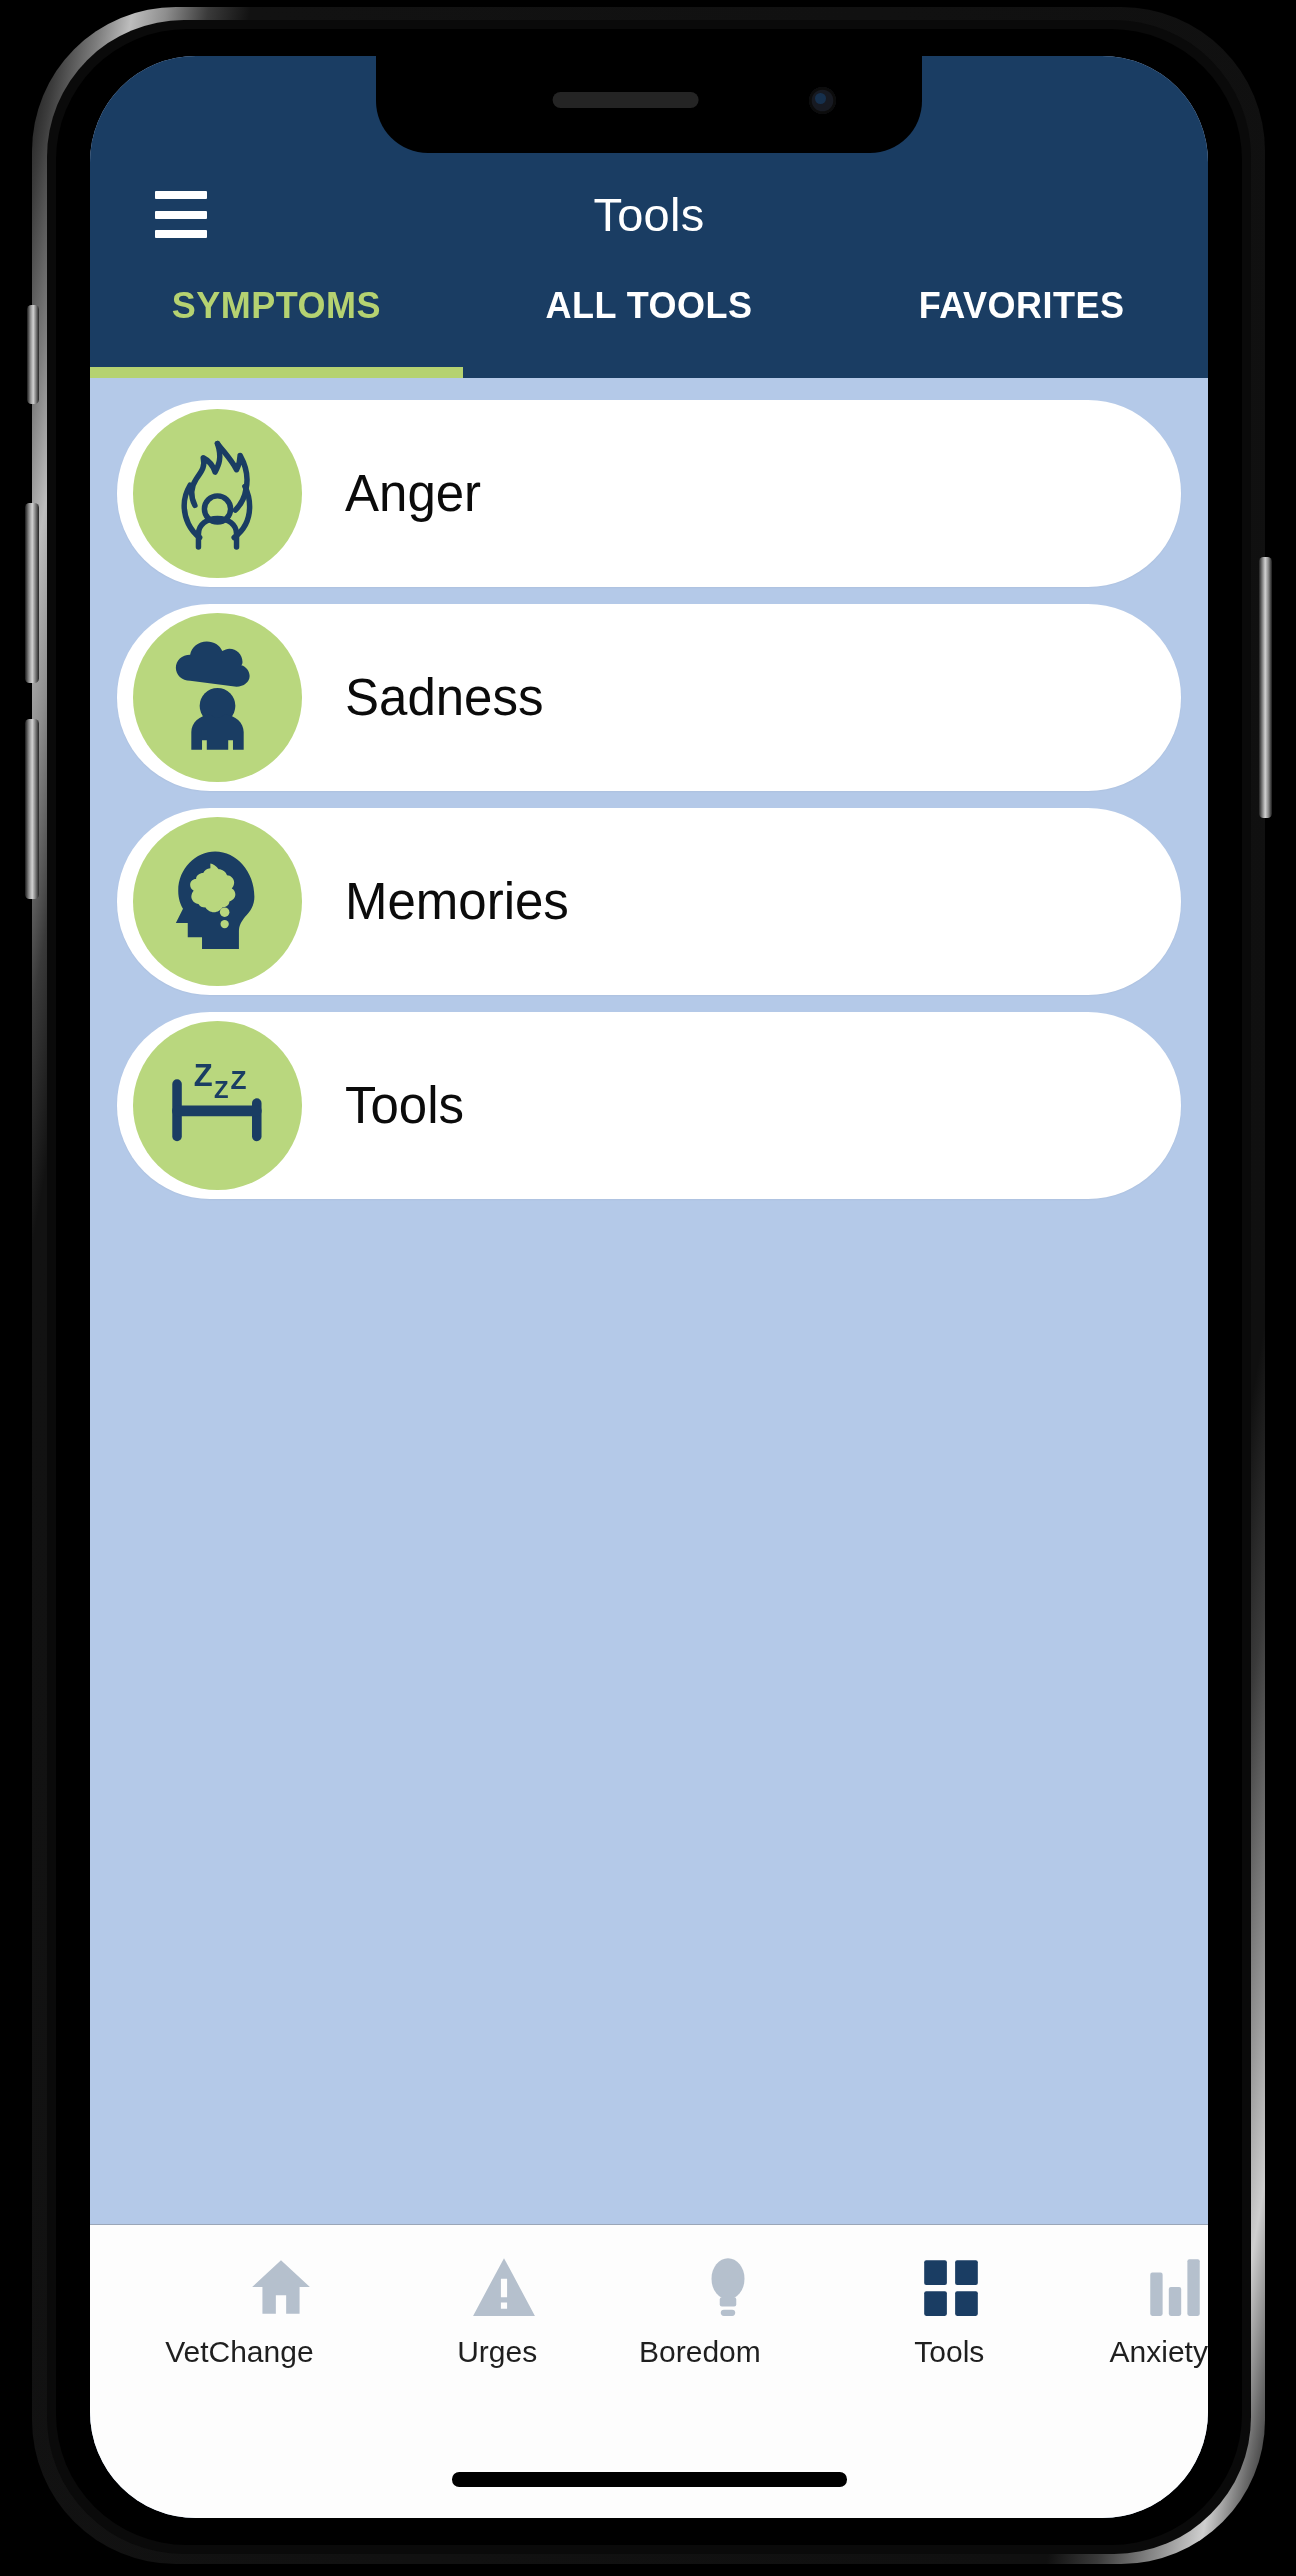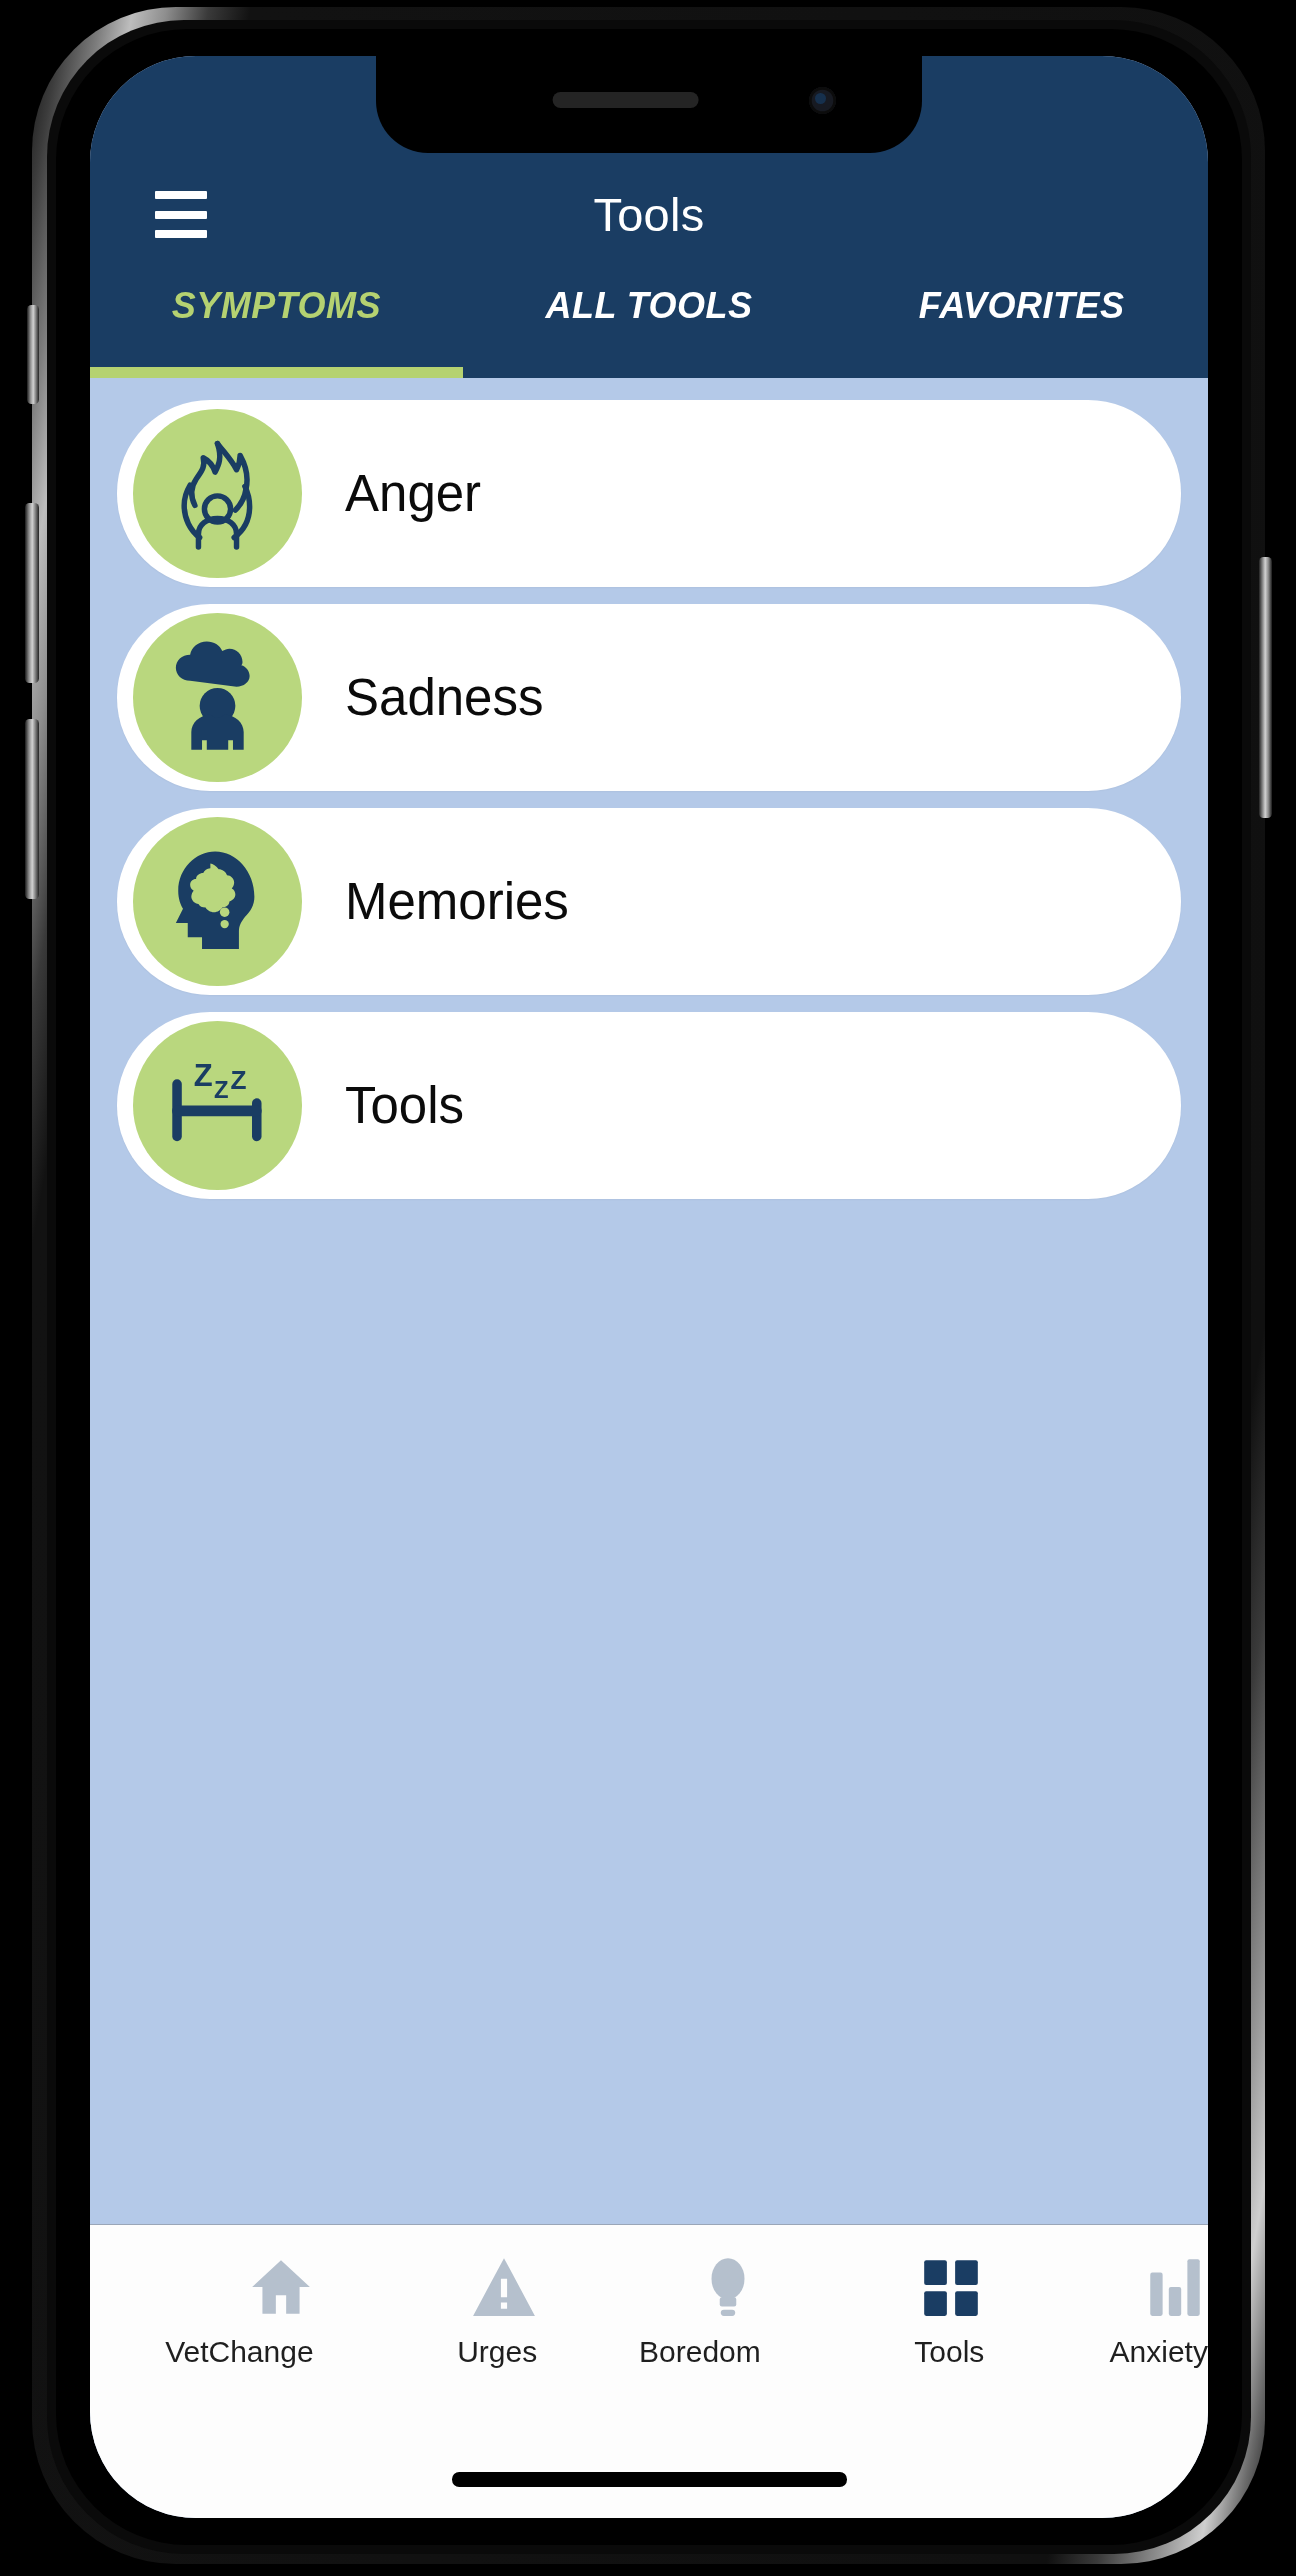--- a/index.html
+++ b/index.html
@@ -206,21 +206,20 @@
   }
 
   
   .tabs {
     background: #1a3d63;
     height: 106px;
     flex: 0 0 auto;
     display: flex;
     align-items: stretch;
     position: relative;
-    font-style: italic;
   }
   .tab {
     flex: 1;
     display: flex;
     align-items: flex-start;
     justify-content: center;
     padding-top: 12.6px;
     position: relative;
     cursor: pointer;
   }

